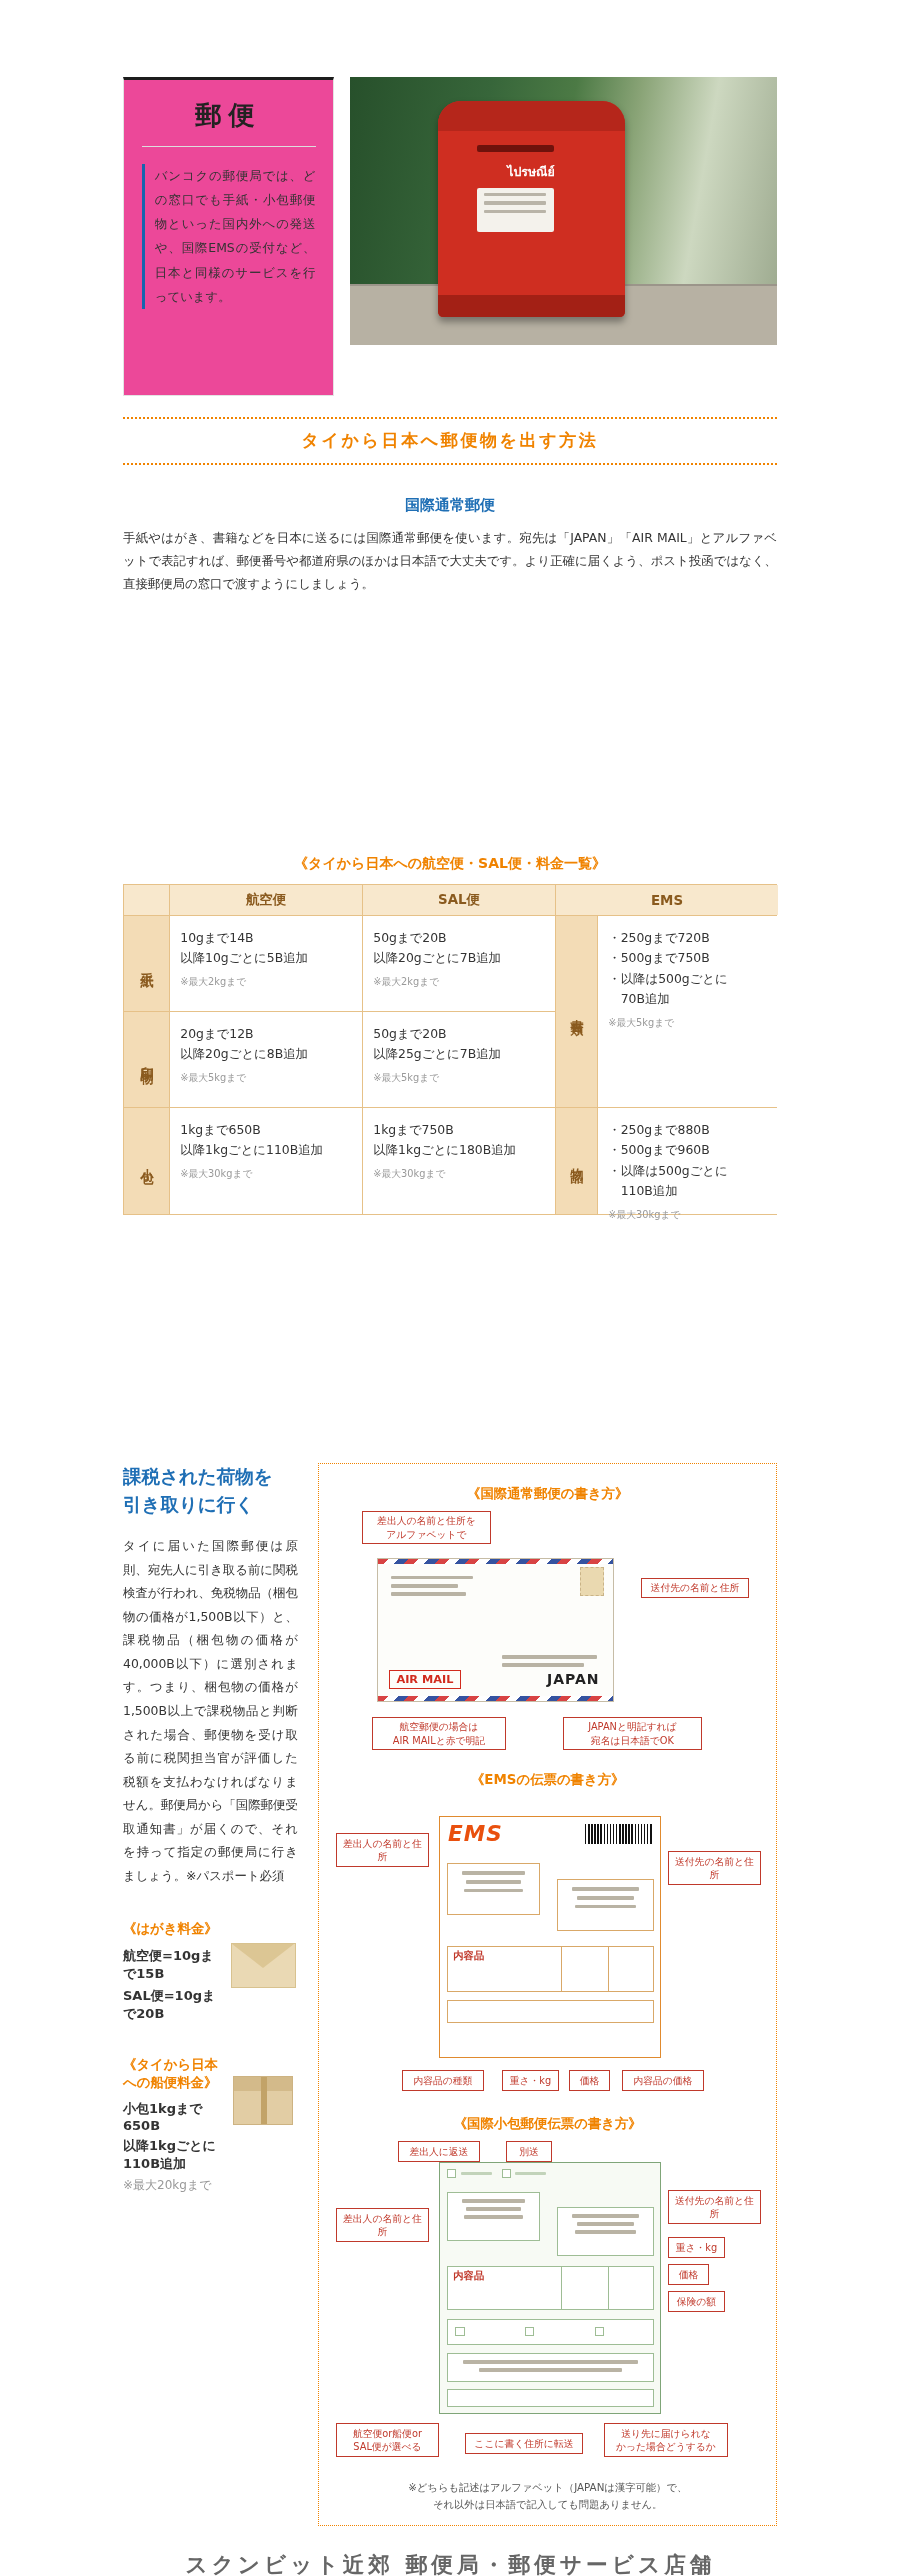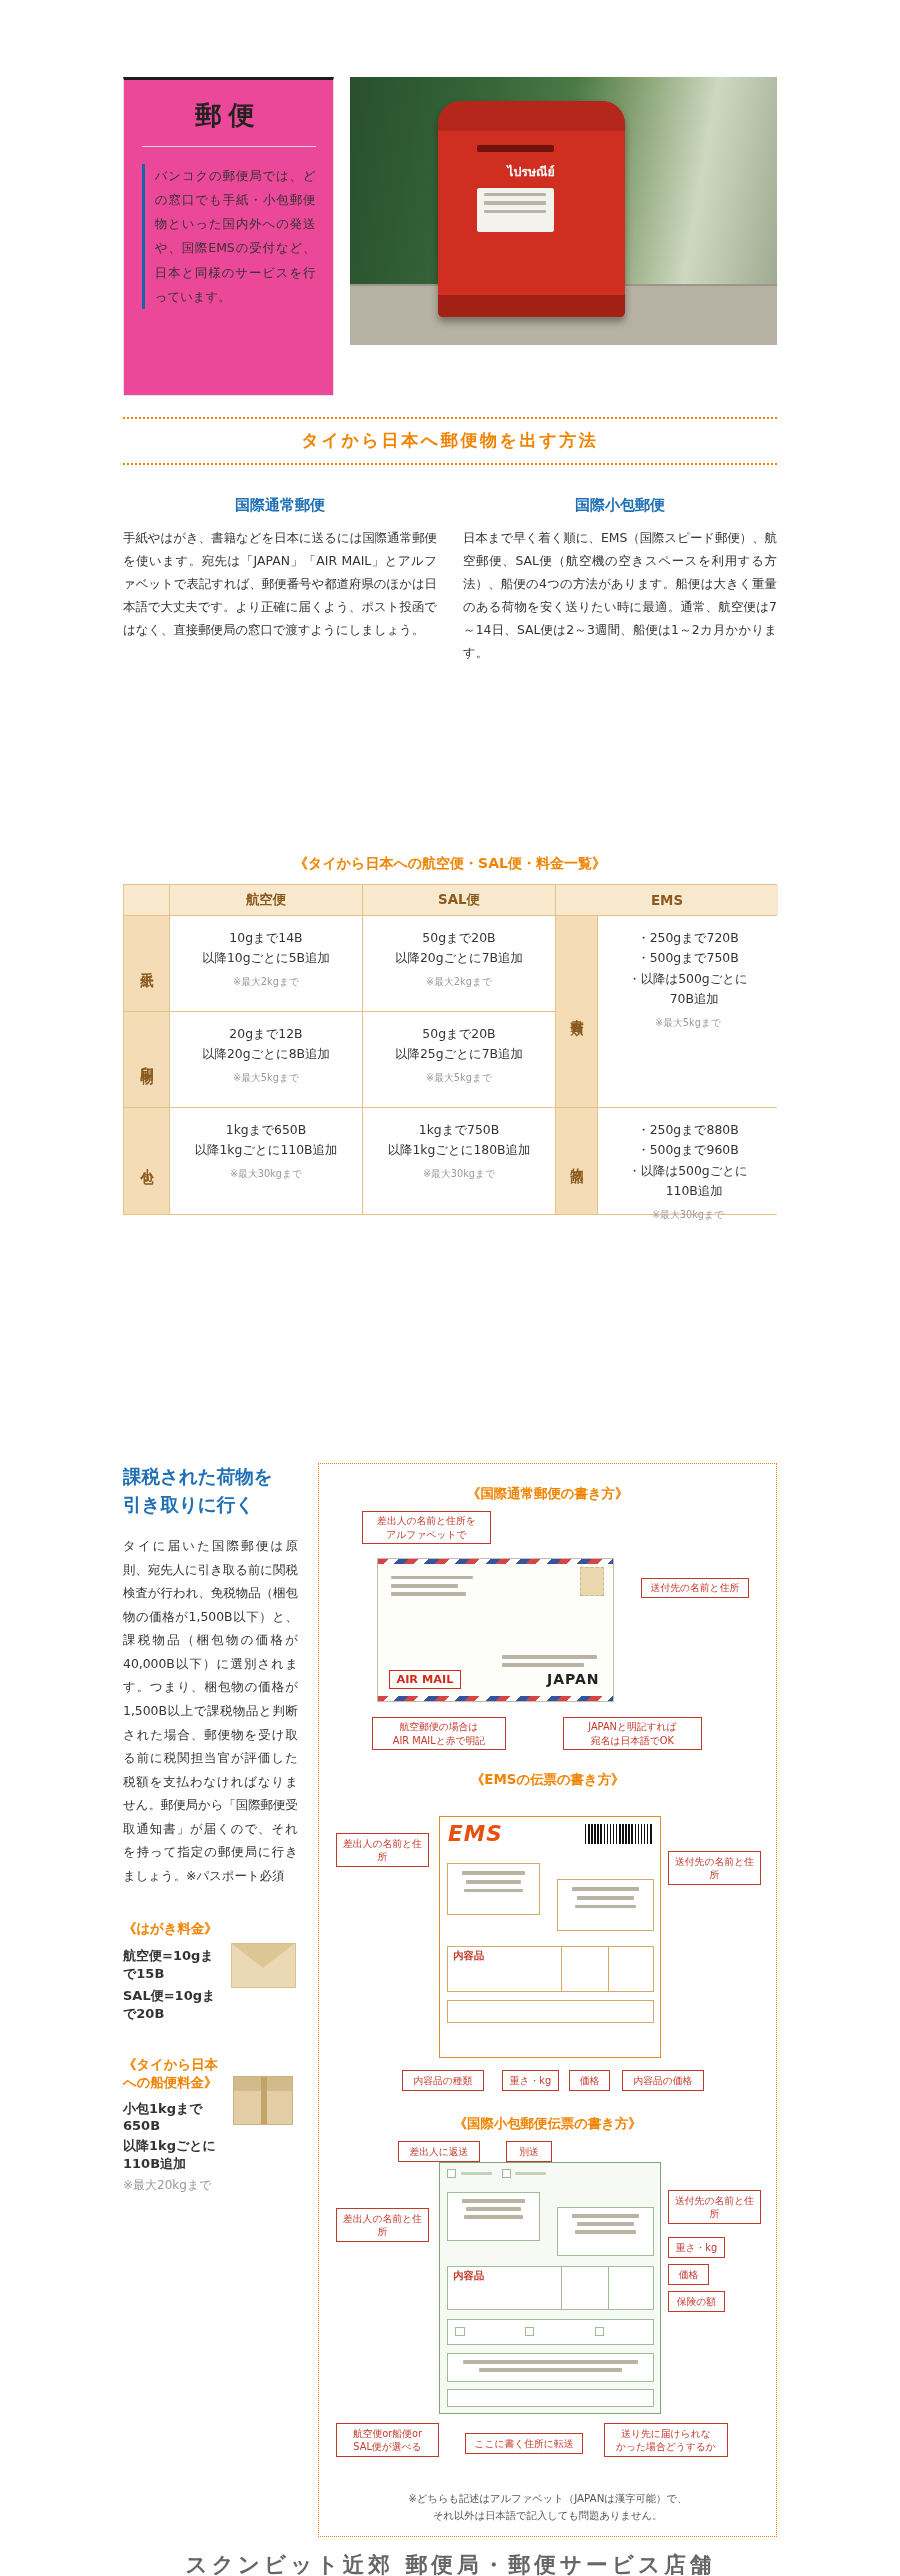--- a/index.html
+++ b/index.html
@@ -35,21 +35,21 @@
   
   #sec-howto{top:496px;left:123px;width:654px;display:flex;gap:26px;}
   .howto-col{flex:1;}
   .howto-col h3{margin:0 0 12.4px;text-align:center;color:#1f6fb5;font-size:15px;font-weight:bold;}
   .howto-col p{margin:0;font-size:12.4px;line-height:1.85;text-align:justify;}
 
   
   #sec-rates{top:855px;left:123px;width:654px;}
   .rates-caption{color:#f08300;font-size:14px;font-weight:bold;text-align:center;margin-bottom:11.3px;}
   .rates-grid{display:grid;grid-template-columns:45px 192px 192px 41px 180px;grid-template-rows:30px 95px 95px 106px;
-    gap:1px;background:#e6c188;border:1.5px solid #e6c188;text-align:center;}
+    gap:1px;background:#e6c188;border:1.5px solid #e6c188;}
   .th{background:#f8e8cd;color:#8a5a1e;font-size:13.4px;font-weight:bold;display:flex;align-items:center;justify-content:center;}
   .rowlab,.sublab{background:#f3dcb6;color:#8a5a1e;font-size:13px;font-weight:bold;display:flex;align-items:center;justify-content:center;writing-mode:vertical-rl;letter-spacing:3.1px;}
   .cell{background:#fff;padding:11.3px 10.3px;font-size:12.4px;line-height:1.65;}
   .cell .note{font-size:9.8px;color:#999;margin-top:5.2px;}
 
   
   #sec-customs{top:1463px;left:123px;width:654px;display:flex;gap:20.6px;}
   .customs-left{width:175px;}
   .customs-left h2{margin:0 0 15.5px;color:#1f6fb5;font-size:18.5px;line-height:1.5;font-weight:bold;}
   .customs-left .body{font-size:12.4px;line-height:1.9;text-align:justify;}
@@ -70,21 +70,21 @@
   .japan-word{font-size:14px;font-weight:bold;color:#222;margin-top:4.1px;text-align:right;letter-spacing:1px;}
   
   .ems-form{position:absolute;left:103px;top:18.5px;width:222px;height:242px;background:#fff;border:1px solid #e08a2e;box-sizing:border-box;}
   .ems-logo{position:absolute;left:8.2px;top:4.1px;color:#e9500e;font-size:21.6px;font-weight:bold;font-style:italic;letter-spacing:1px;}
   .barcode{position:absolute;right:7.2px;top:7.2px;width:68px;height:19.6px;background:repeating-linear-gradient(90deg,#111 0 1.5px,#fff 1.5px 3.1px);}
   .vline{position:absolute;top:0;bottom:0;width:1px;background:#d9a868;}
   .parcel-form{position:absolute;left:103px;top:20.6px;width:222px;height:252px;background:#f7faf4;border:1px solid #7fa578;box-sizing:border-box;}
   .pf-box{position:absolute;border:1px solid #9ebd95;background:#fff;box-sizing:border-box;}
   .chk{position:absolute;width:9.3px;height:9.3px;border:1px solid #9ebd95;background:#fff;box-sizing:border-box;}
   .chk-line{position:absolute;height:3.1px;background:#c2d3ba;border-radius:1px;}
-  .diag-note{font-size:10.3px;color:#555;text-align:center;margin-top:19px;line-height:1.6;}
+  .diag-note{font-size:10.3px;color:#555;text-align:center;margin-top:8px;line-height:1.6;}
   
   .mini-rate{position:relative;margin-top:33px;padding-right:77px;min-height:77px;}
   .mini-rate h4{margin:0 0 8.2px;color:#f08300;font-size:13.4px;font-weight:bold;}
   .mini-rate .line{font-size:13px;font-weight:bold;color:#333;margin:4.1px 0;}
   .mini-rate .mnote{font-size:12px;color:#999;margin-top:4.1px;}
   .envelope-icon{position:absolute;right:2.1px;top:23px;width:65px;height:45px;background:#ead9b4;border:1px solid #d8c28f;box-sizing:border-box;}
   .envelope-flap{position:absolute;left:0;top:0;width:0;height:0;border-left:31px solid transparent;border-right:31px solid transparent;border-top:24px solid #dcc694;}
   .parcel-icon{position:absolute;right:5.2px;top:20.6px;width:60px;height:49px;background:#e2cda4;border:1px solid #cdb382;box-sizing:border-box;}
   .parcel-top{position:absolute;left:0;top:0;width:100%;height:13.4px;background:#d3ba8a;}
   .parcel-tape{position:absolute;left:27px;top:0;width:6.2px;height:100%;background:#c2a368;}
@@ -116,24 +116,20 @@
     </div>
   </div>
 </div>
 
 <div class="sec" id="sec-howto-heading">タイから日本へ郵便物を出す方法</div>
 
 <div class="sec" id="sec-howto">
   <div class="howto-col">
     <h3>国際通常郵便</h3>
     <p>手紙やはがき、書籍などを日本に送るには国際通常郵便を使います。宛先は「JAPAN」「AIR MAIL」とアルファベットで表記すれば、郵便番号や都道府県のほかは日本語で大丈夫です。より正確に届くよう、ポスト投函ではなく、直接郵便局の窓口で渡すようにしましょう。</p>
-  </div>
-  <div class="howto-col">
-    <h3>国際小包郵便</h3>
-    <p>日本まで早く着く順に、EMS（国際スピード郵便）、航空郵便、SAL便（航空機の空きスペースを利用する方法）、船便の4つの方法があります。船便は大きく重量のある荷物を安く送りたい時に最適。通常、航空便は7～14日、SAL便は2～3週間、船便は1～2カ月かかります。</p>
   </div>
 </div>
 
 <div class="sec" id="sec-rates">
   <div class="rates-caption">《タイから日本への航空便・SAL便・料金一覧》</div>
   <div class="rates-grid">
     <div class="th" style="grid-column:1;grid-row:1"></div>
     <div class="th" style="grid-column:2;grid-row:1">航空便</div>
     <div class="th" style="grid-column:3;grid-row:1">SAL便</div>
     <div class="th" style="grid-column:4 / span 2;grid-row:1">EMS</div>

